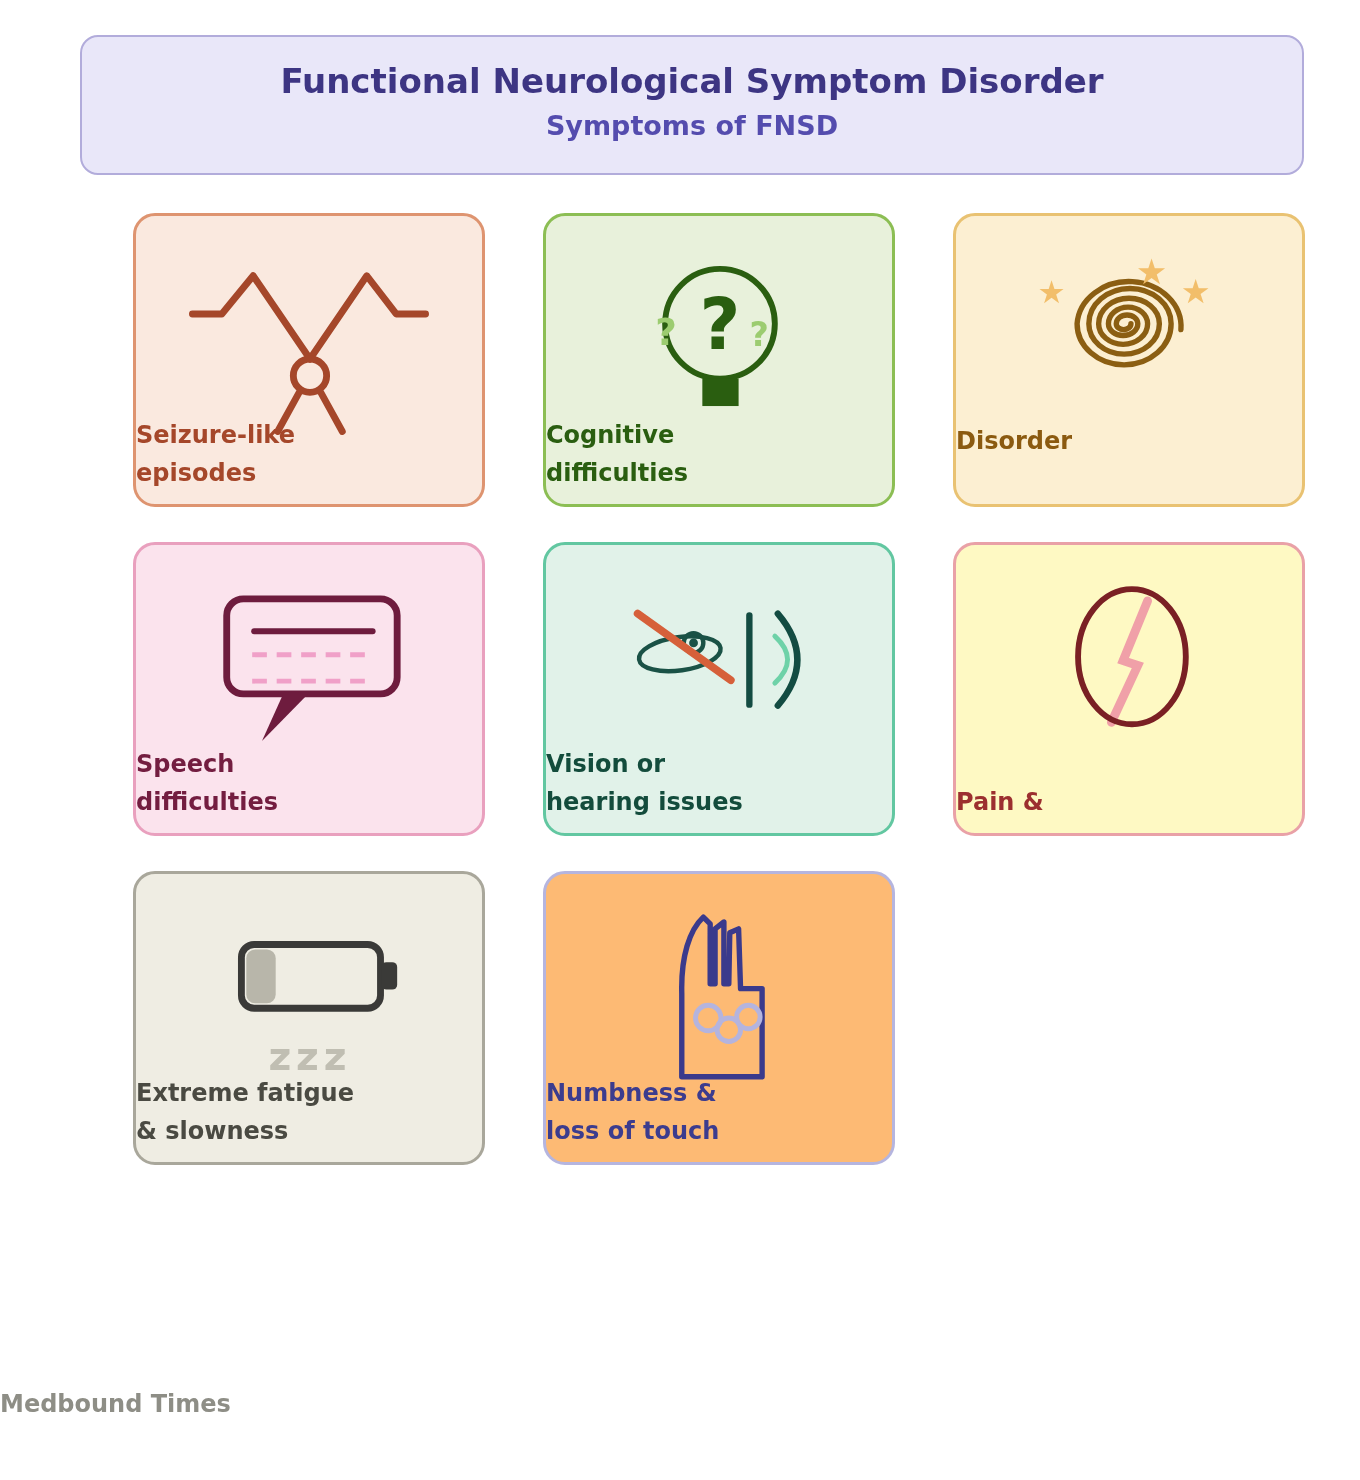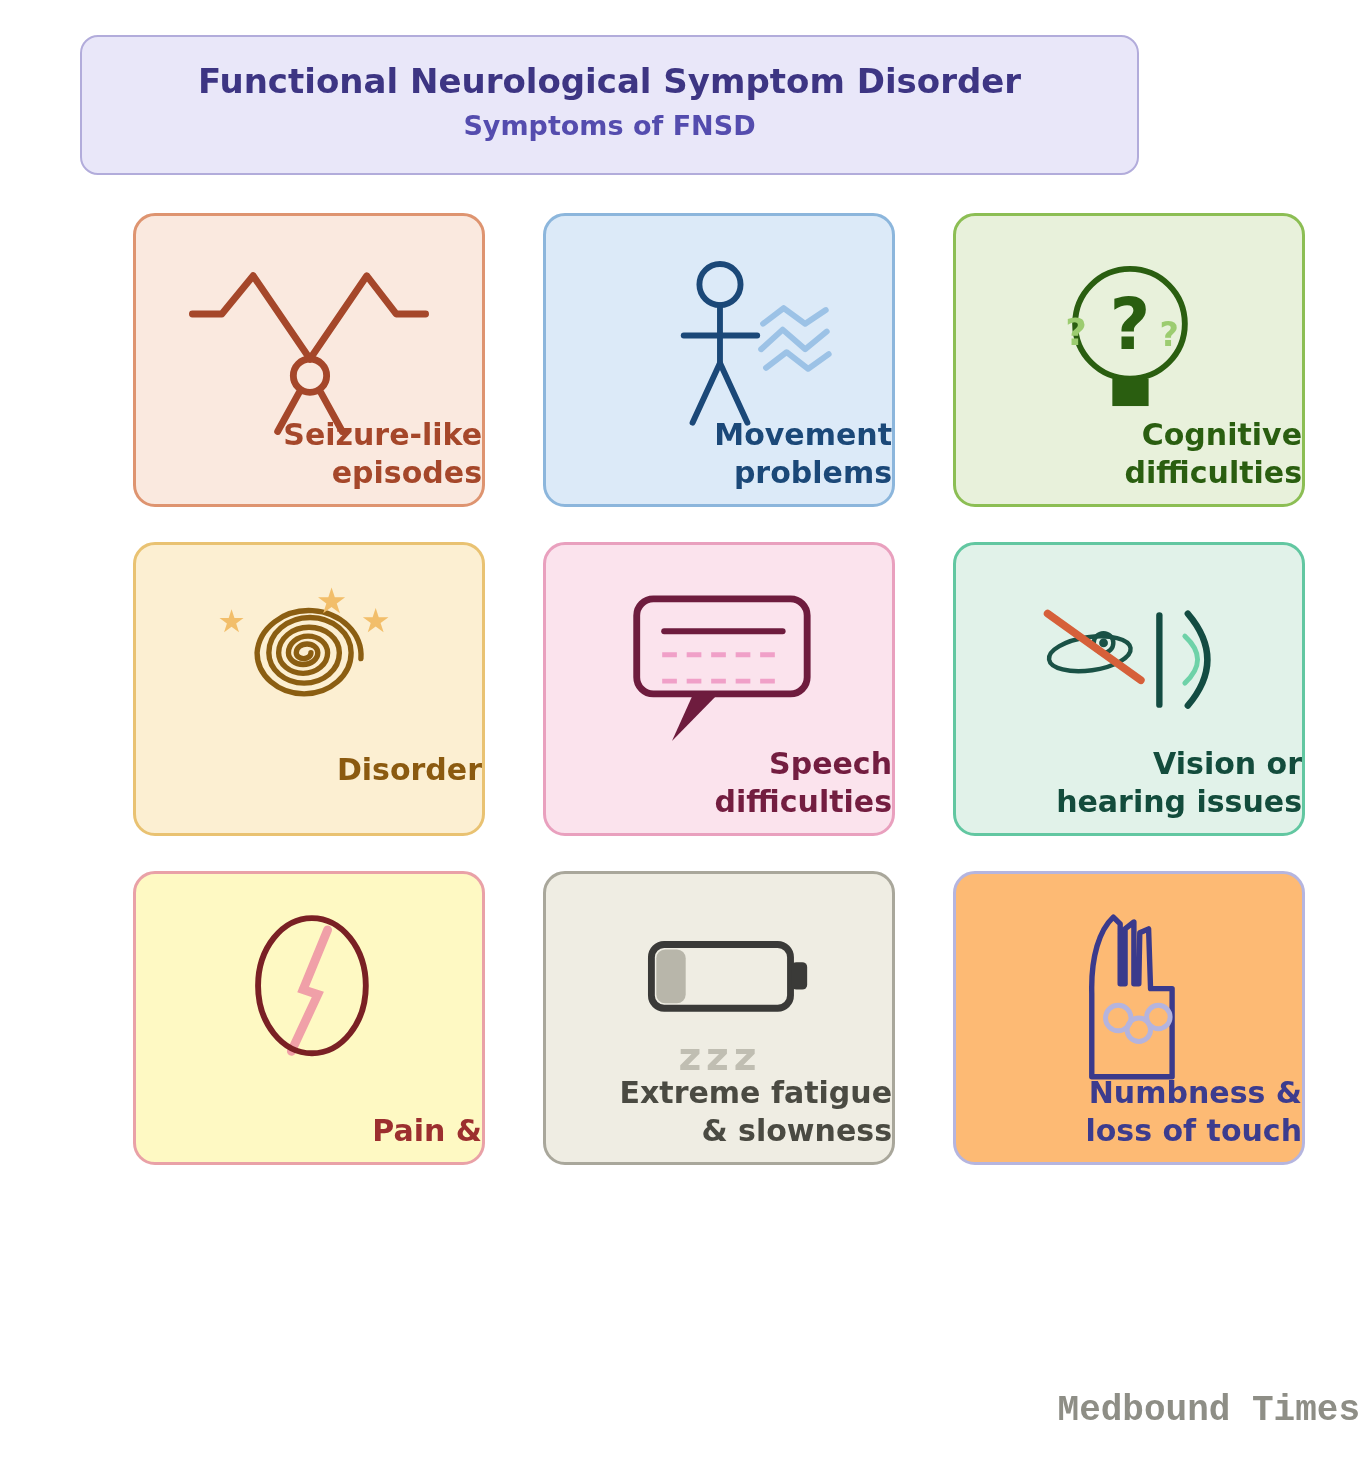--- a/index.html
+++ b/index.html
@@ -3,58 +3,58 @@
 <meta charset="utf-8">
 <style>
   html,body{margin:0;padding:0;}
   body{
     width:1360px;height:1480px;position:relative;background:#ffffff;
     font-family:"DejaVu Sans","Liberation Sans",sans-serif;
     -webkit-font-smoothing:antialiased;
   }
   
   .header{
-    position:absolute;left:80px;top:35px;width:1059px;height:140px;
+    position:absolute;left:80px;top:35px;width:1224px;height:140px;
     background:#e9e7f9;border:2px solid #b2acdb;border-radius:18px;
     box-sizing:border-box;text-align:center;
   }
   .header .title{
     margin-top:24px;font-size:34px;font-weight:bold;color:#3d3583;line-height:40px;
   }
   .header .subtitle{
     margin-top:9px;font-size:27px;font-weight:bold;color:#544cae;line-height:32px;
   }
   
   .grid{
     position:absolute;left:133px;top:213px;width:1172px;
     display:grid;grid-template-columns:352px 352px 352px;
     grid-auto-rows:294px;column-gap:58px;row-gap:35px;
   }
   .card{
     position:relative;border-radius:22px;border:3px solid;box-sizing:border-box;
   }
   .card svg{position:absolute;left:0;top:0;width:100%;height:100%;}
   .card-label{
-    position:absolute;left:0;right:0;bottom:12px;text-align:right;
-    font-size:30px;font-weight:bold;line-height:38px;white-space:nowrap;padding-left:24px;
+    position:absolute;left:0;right:0;bottom:12px;text-align:left;
+    font-size:24px;font-weight:bold;line-height:38px;white-space:nowrap;
   }
   .card-label.single{bottom:44px;}
   
   .c0{background:#fae9df;border-color:#de9470;color:#a5472a;}
   .c1{background:#dceaf8;border-color:#8cb6dc;color:#1b4878;}
   .c2{background:#e8f1db;border-color:#8cbe54;color:#2a5e10;}
   .c3{background:#fcefd2;border-color:#e9c272;color:#8b5a10;}
   .c4{background:#fbe3ed;border-color:#e9a0be;color:#731d40;}
   .c5{background:#e1f2e9;border-color:#62c7a1;color:#134c3c;}
   .c6{background:#fef9c3;border-color:#e9a1a7;color:#9c2f2f;}
   .c7{background:#efede3;border-color:#a9a79b;color:#4a4a42;}
   .c8{background:#fdba74;border-color:#b5b5df;color:#3c3c8e;}
   .footer{
-    position:absolute;left:0;top:1390px;width:100%;text-align:right;
-    font-size:36px;font-weight:bold;color:#8e8e86;font-family:Liberation Mono, monospace;
+    position:absolute;left:0;top:1390px;width:100%;text-align:left;
+    font-size:24px;font-weight:bold;color:#8e8e86;
   }
   svg text{font-family:"DejaVu Sans","Liberation Sans",sans-serif;}
 </style>
 </head>
 <body>
 
 <div class="header">
   <div class="title">Functional Neurological Symptom Disorder</div>
   <div class="subtitle">Symptoms of FNSD</div>
 </div>
@@ -70,39 +70,20 @@
         <line x1="166" y1="180" x2="144" y2="220"></line>
         <line x1="188" y1="180" x2="210" y2="220"></line>
       </g>
     </svg>
     <div class="card-label">
       <div>Seizure-like</div>
       <div>episodes</div>
     </div>
   </div>
 
-  <div class="card c1">
-    <svg viewBox="0 0 352 294" preserveAspectRatio="xMidYMid meet">
-      <g fill="none" stroke="#1b4878" stroke-width="6" stroke-linecap="round" stroke-linejoin="round">
-        <circle cx="177" cy="70" r="21"></circle>
-        <line x1="177" y1="91" x2="177" y2="152"></line>
-        <line x1="140" y1="122" x2="215" y2="122"></line>
-        <polyline points="149,211 177,150 205,211"></polyline>
-      </g>
-      <g fill="none" stroke="#9cc2e6" stroke-width="6" stroke-linecap="round" stroke-linejoin="round">
-        <polyline points="221,110 242,94 264,110 285,96"></polyline>
-        <polyline points="219,136 241,116 264,136 286,118"></polyline>
-        <polyline points="224,155 245,139 267,156 288,141"></polyline>
-      </g>
-    </svg>
-    <div class="card-label">
-      <div>Movement</div>
-      <div>problems</div>
-    </div>
-  </div>
 
   <div class="card c2">
     <svg viewBox="0 0 352 294" preserveAspectRatio="xMidYMid meet">
       <circle cx="177" cy="110" r="56" fill="none" stroke="#2a5e10" stroke-width="6"></circle>
       <rect x="159" y="166" width="37" height="28" fill="#2a5e10"></rect>
       <text x="177" y="136" text-anchor="middle" font-size="72" font-weight="bold" fill="#2a5e10">?</text>
       <text x="122" y="132" text-anchor="middle" font-size="38" font-weight="bold" fill="#9ccc70">?</text>
       <text x="217" y="133" text-anchor="middle" font-size="34" font-weight="bold" fill="#9ccc70">?</text>
     </svg>
     <div class="card-label">

